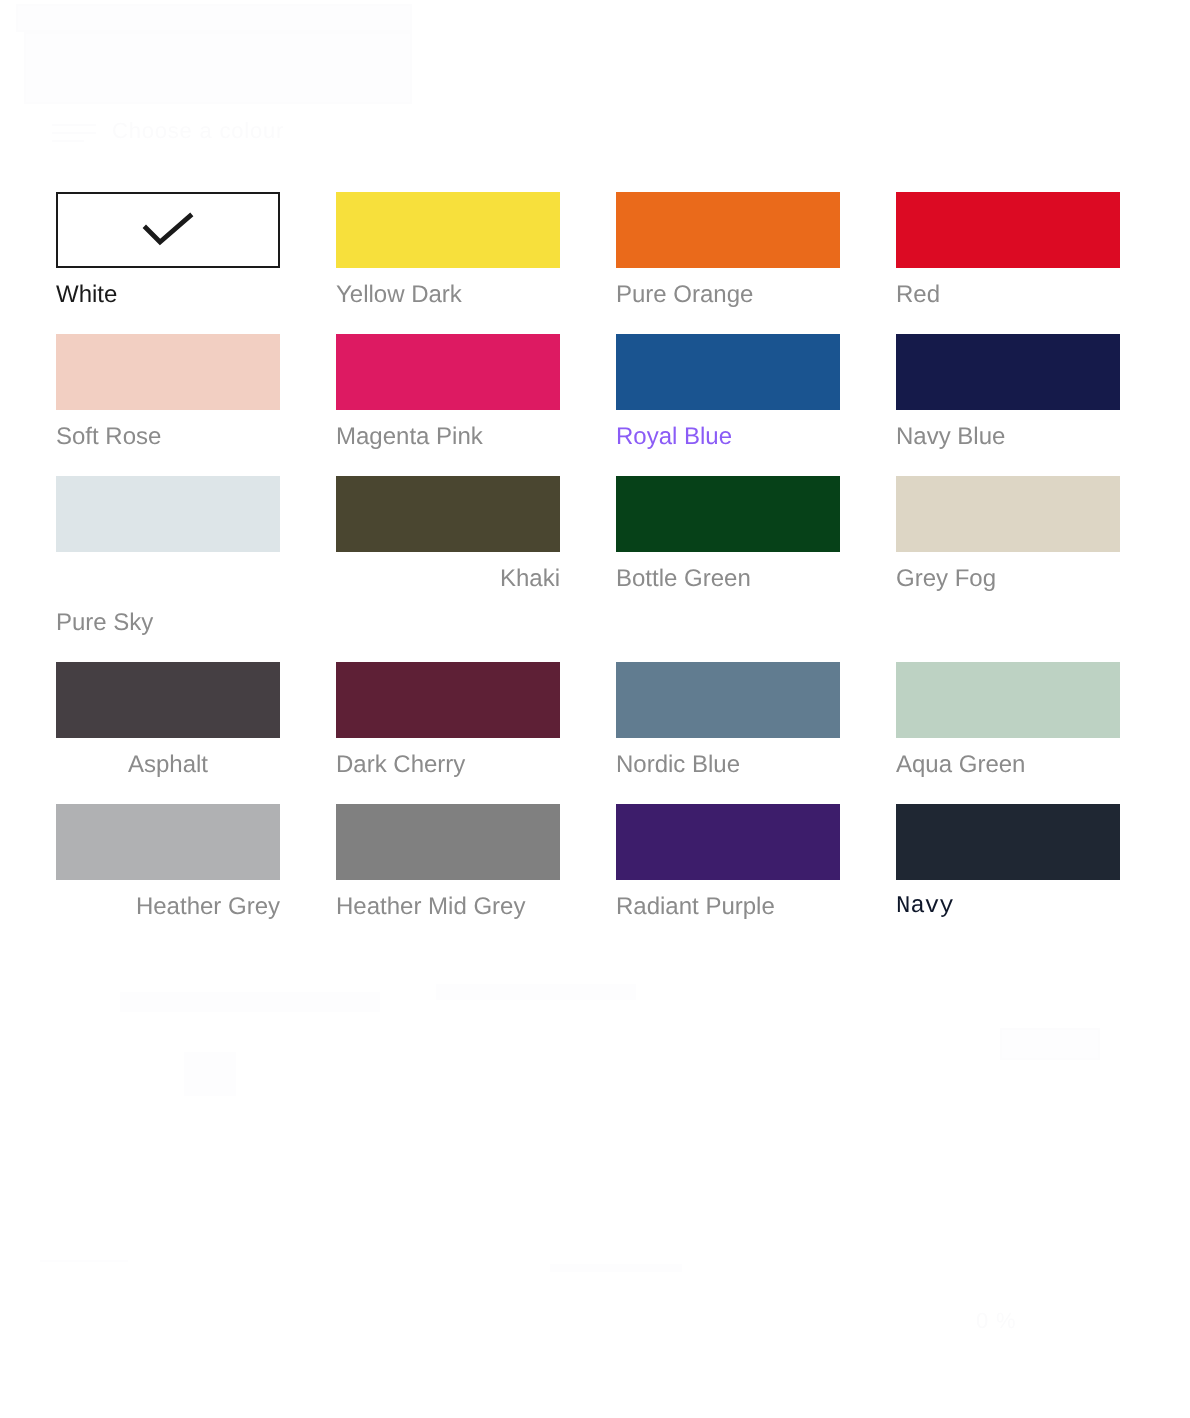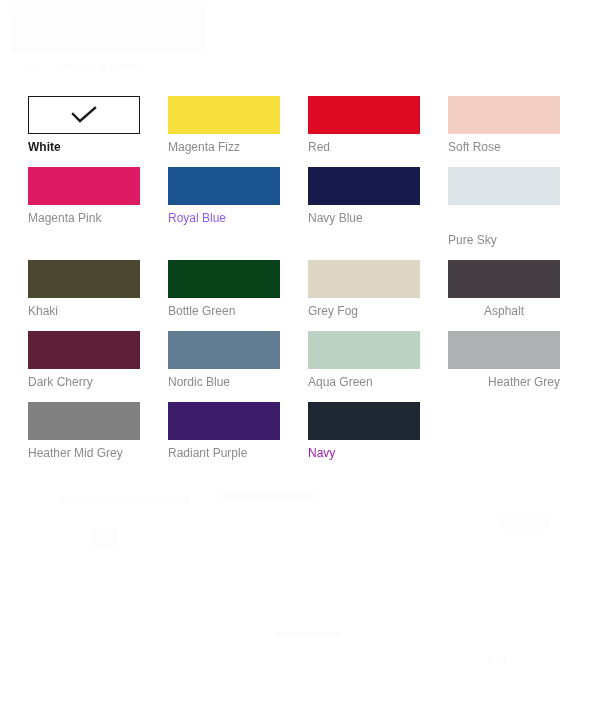--- a/index.html
+++ b/index.html
@@ -106,21 +106,21 @@
     display: block;
     margin-top: 6px;
     font-size: 12px;
     line-height: 14px;
     color: #8b8b8b;
     font-family: "Liberation Sans", sans-serif;
     white-space: nowrap;
   }
   .swatch-label.selected-label {
     color: #1a1a1a;
-    font-weight: bold;
+    font-weight: normal;
   }
 </style>
 </head>
 <body>
 
 <div class="ghost-chrome">
   <div class="ghost-box" id="ghost-top-bar"></div>
   <div class="ghost-box" id="ghost-top-panel"></div>
   <div class="ghost-line" id="ghost-hamburger1"></div>
   <div class="ghost-line" id="ghost-hamburger2"></div>
@@ -140,21 +140,25 @@
       <div class="swatch-item">
         <span class="swatch-chip selected" style="background: rgb(255, 255, 255); border-color: rgb(26, 26, 26);">
           <span class="swatch-check"><svg width="26" height="18" viewBox="0 0 26 18" xmlns="http://www.w3.org/2000/svg">
               <polyline points="2,8 9,15 24,2" fill="none" stroke="#1a1a1a" stroke-width="2.4" stroke-linecap="square" stroke-linejoin="miter"></polyline>
             </svg></span>
         </span>
         <span class="swatch-label selected-label" style="color: rgb(26, 26, 26);">White</span>
       </div>
       <div class="swatch-item">
         <span class="swatch-chip" style="background: rgb(247, 224, 60);"></span>
-        <span class="swatch-label" style="color: rgb(139, 139, 139);">Magenta Fizz</span>
+        <span class="swatch-label" style="color: rgb(139, 139, 139);">Yellow Dark</span>
+      </div>
+      <div class="swatch-item">
+        <span class="swatch-chip" style="background: rgb(234, 106, 27);"></span>
+        <span class="swatch-label" style="color: rgb(139, 139, 139);">Pure Orange</span>
       </div>
       <div class="swatch-item">
         <span class="swatch-chip" style="background: rgb(220, 10, 35);"></span>
         <span class="swatch-label" style="color: rgb(139, 139, 139);">Red</span>
       </div>
       <div class="swatch-item">
         <span class="swatch-chip" style="background: rgb(242, 207, 194);"></span>
         <span class="swatch-label" style="color: rgb(139, 139, 139);">Soft Rose</span>
       </div>
       <div class="swatch-item">
@@ -168,21 +172,21 @@
       <div class="swatch-item">
         <span class="swatch-chip" style="background: rgb(21, 26, 74);"></span>
         <span class="swatch-label" style="color: rgb(139, 139, 139);">Navy Blue</span>
       </div>
       <div class="swatch-item">
         <span class="swatch-chip" style="background: rgb(221, 229, 232);"></span>
         <span class="swatch-label" style="color: rgb(139, 139, 139); margin-top: 28px;">Pure Sky</span>
       </div>
       <div class="swatch-item">
         <span class="swatch-chip" style="background: rgb(74, 70, 48);"></span>
-        <span class="swatch-label" style="color: rgb(139, 139, 139);">Khaki</span>
+        <span class="swatch-label" style="color: rgb(139, 139, 139); text-align: right;">Khaki</span>
       </div>
       <div class="swatch-item">
         <span class="swatch-chip" style="background: rgb(6, 65, 24);"></span>
         <span class="swatch-label" style="color: rgb(139, 139, 139);">Bottle Green</span>
       </div>
       <div class="swatch-item">
         <span class="swatch-chip" style="background: rgb(221, 214, 197);"></span>
         <span class="swatch-label" style="color: rgb(139, 139, 139);">Grey Fog</span>
       </div>
       <div class="swatch-item">
@@ -208,16 +212,16 @@
       <div class="swatch-item">
         <span class="swatch-chip" style="background: rgb(128, 128, 128);"></span>
         <span class="swatch-label" style="color: rgb(139, 139, 139);">Heather Mid Grey</span>
       </div>
       <div class="swatch-item">
         <span class="swatch-chip" style="background: rgb(61, 29, 107);"></span>
         <span class="swatch-label" style="color: rgb(139, 139, 139);">Radiant Purple</span>
       </div>
       <div class="swatch-item">
         <span class="swatch-chip" style="background: rgb(31, 39, 51);"></span>
-        <span class="swatch-label" style="color: #a21caf;">Navy</span>
+        <span class="swatch-label" style="color: #0f172a; font-family: Liberation Mono, monospace;">Navy</span>
       </div>
     </div>
 </div>
 
 </body></html>

